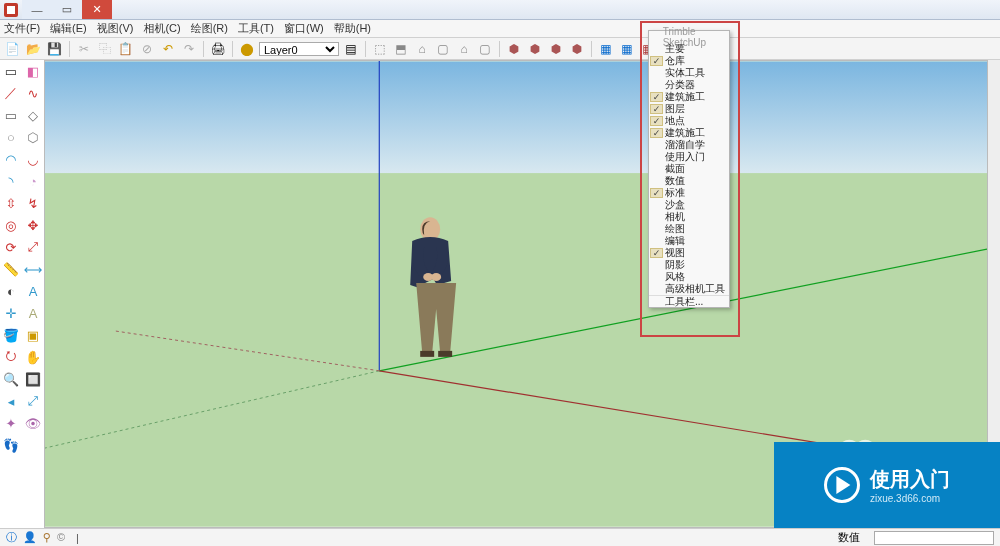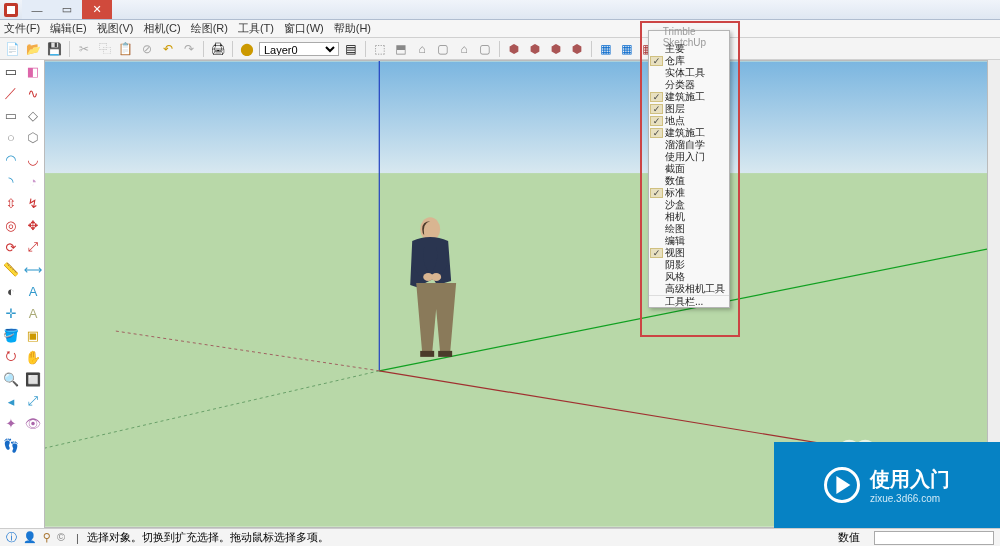--- a/index.html
+++ b/index.html
@@ -308,16 +308,15 @@
 </div>
 
 <div class="status">
   <span class="s-icons">
     <span style="color:#06c">ⓘ</span>
     <span style="color:#888">👤</span>
     <span style="color:#a73">⚲</span>
     <span style="color:#888">©</span>
   </span>
   <span style="color:#555">|</span>
-  <span>选择对象。切换到扩充选择。拖动鼠标选择多项。</span>
   <span class="s-right">数值</span>
   <input type="text" style="width: 120px; height: 14px; border: 1px solid rgb(170, 170, 170); margin-left: 6px;">
 </div>
 
 </body></html>

